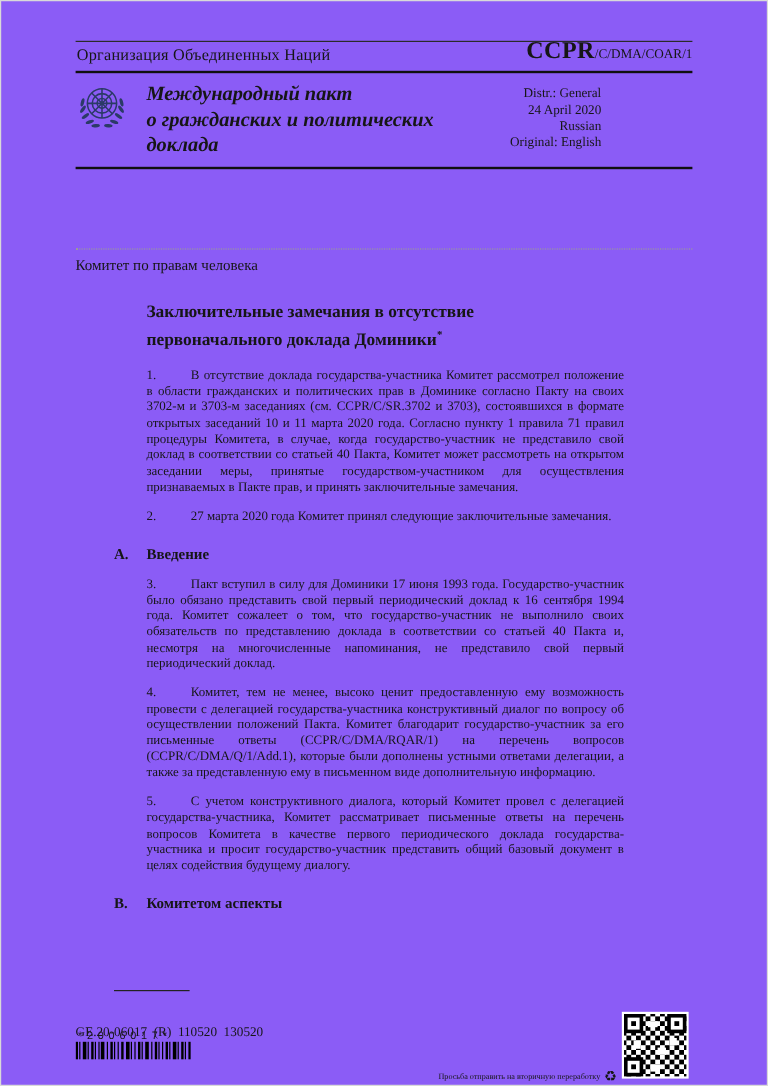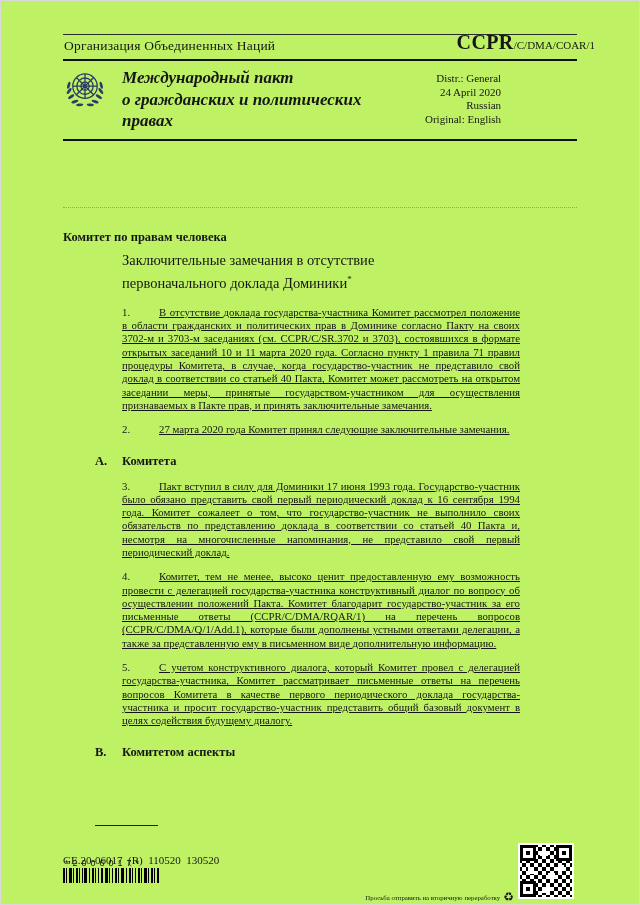--- a/index.html
+++ b/index.html
@@ -1,41 +1,41 @@
 <!DOCTYPE html>
 <html><head>
 <meta charset="utf-8">
 <style>
   html,body { margin:0; padding:0; background:#ffffff; }
   .page {
-    position:relative; width:640px; height:905px; background:#bef264; overflow:hidden;
+    position:relative; width:640px; height:905px; background:#8b5cf6; overflow:hidden;
     font-family:"Liberation Serif","DejaVu Serif",serif; color:#161616;
     box-shadow: inset 0 0 0 1px #d9d9d9;
   }
   .hline { position:absolute; left:63px; right:63px; height:0; }
   .rule-top    { top:34px;  border-top:1px solid #2a2a2a; }
   .rule-thick1 { top:59px;  border-top:2px solid #101010; }
   .rule-thick2 { top:139px; border-top:2px solid #101010; }
   .dotted-rule { top:207px; border-top:1px dotted #9a9a9a; }
 
   .org-name { position:absolute; left:64px; top:38px; font-size:13.5px; letter-spacing:.2px; }
-  .doc-symbol { position:absolute; right:45px; top:31px; white-space:nowrap; }
+  .doc-symbol { position:absolute; right:63px; top:31px; white-space:nowrap; }
   .sym-large { font-size:20px; font-weight:bold; letter-spacing:.4px; }
   .sym-small { font-size:11px; }
 
   .emblem { position:absolute; left:59px; top:65px; width:52px; height:52px; }
   .covenant-title { position:absolute; left:122px; top:67px; font-size:17px; font-weight:bold; line-height:21.5px;font-style:italic; }
   .distr { position:absolute; left:425px; top:72px; font-size:11px; line-height:13.5px;text-align:right; }
 
-  .committee { position:absolute; left:63px; top:230px; font-size:12.5px; font-weight:bold; }
+  .committee { position:absolute; left:63px; top:214px; font-size:12.5px; font-weight:normal; }
 
   .content { position:absolute; left:122px; top:251px; width:398px; }
-  .doc-title { margin:0 0 13px 0; font-size:14.5px; line-height:19px; font-weight:normal; width:352px; }
+  .doc-title { margin:0 0 13px 0; font-size:14.5px; line-height:19px; font-weight:bold; width:352px; }
   .doc-title sup { font-size:9px; }
-  .content p { margin:0 0 11px 0; font-size:10.8px; line-height:13.3px; text-align:justify;text-decoration:underline; }
+  .content p { margin:0 0 11px 0; font-size:10.8px; line-height:13.3px; text-align:justify; }
   .pnum { display:inline-block; width:37px; }
   .sec { margin:17px 0 11px 0; font-size:12.5px; font-weight:bold; position:relative; }
   .sec-letter { position:absolute; left:-27px; top:0; }
 
   .fn-rule { position:absolute; left:95px; top:825px; width:63px; border-top:1px solid #222; }
   .footnote { position:absolute; left:95px; top:831px; width:370px; font-size:9.3px; }
   .fn-marker { padding-left:13px; padding-right:6px; }
 
   .ge { position:absolute; left:63px; top:854px; font-size:11px; white-space:pre; }
   .barcode { position:absolute; left:63px; top:868px; line-height:0; }
@@ -77,21 +77,21 @@
         <ellipse cx="49" cy="39" rx="4.4" ry="1.7" transform="rotate(35 49 39)"></ellipse>
         <ellipse cx="44.5" cy="45" rx="4.4" ry="1.7" transform="rotate(18 44.5 45)"></ellipse>
         <ellipse cx="38.5" cy="49" rx="4.4" ry="1.7" transform="rotate(4 38.5 49)"></ellipse>
       </g>
     </svg>
   </div>
 
   <div class="covenant-title">
     <div>Международный пакт</div>
     <div>о гражданских и политических</div>
-    <div>правах</div>
+    <div>доклада</div>
   </div>
 
   <div class="distr">
     <div>Distr.: General</div>
     <div>24 April 2020</div>
     <div>Russian</div>
     <div>Original: English</div>
   </div>
 
   <div class="hline rule-thick2"></div>
@@ -100,21 +100,21 @@
   <div class="committee">Комитет по правам человека</div>
 
   <div class="content">
     <h1 class="doc-title"><span>Заключительные замечания в отсутствие первоначального доклада Доминики</span><sup>*</sup></h1>
 
     <p><span class="pnum">1.</span><span>В отсутствие доклада государства-участника Комитет рассмотрел положение в области гражданских и политических прав в Доминике согласно Пакту на своих 3702-м и 3703-м заседаниях (см. CCPR/C/SR.3702 и 3703), состоявшихся в формате открытых заседаний 10 и 11 марта 2020 года. Согласно пункту 1 правила 71 правил процедуры Комитета, в случае, когда государство-участник не представило свой доклад в соответствии со статьей 40 Пакта, Комитет может рассмотреть на открытом заседании меры, принятые государством-участником для осуществления признаваемых в Пакте прав, и принять заключительные замечания.</span></p>
 
     <p><span class="pnum">2.</span><span>27 марта 2020 года Комитет принял следующие заключительные замечания.</span></p>
 
     <div class="sec">
-      <span class="sec-letter">A.</span><span>Комитета</span>
+      <span class="sec-letter">A.</span><span>Введение</span>
     </div>
 
     <p><span class="pnum">3.</span><span>Пакт вступил в силу для Доминики 17 июня 1993 года. Государство-участник было обязано представить свой первый периодический доклад к 16 сентября 1994 года. Комитет сожалеет о том, что государство-участник не выполнило своих обязательств по представлению доклада в соответствии со статьей 40 Пакта и, несмотря на многочисленные напоминания, не представило свой первый периодический доклад.</span></p>
 
     <p><span class="pnum">4.</span><span>Комитет, тем не менее, высоко ценит предоставленную ему возможность провести с делегацией государства-участника конструктивный диалог по вопросу об осуществлении положений Пакта. Комитет благодарит государство-участник за его письменные ответы (CCPR/C/DMA/RQAR/1) на перечень вопросов (CCPR/C/DMA/Q/1/Add.1), которые были дополнены устными ответами делегации, а также за представленную ему в письменном виде дополнительную информацию.</span></p>
 
     <p><span class="pnum">5.</span><span>С учетом конструктивного диалога, который Комитет провел с делегацией государства-участника, Комитет рассматривает письменные ответы на перечень вопросов Комитета в качестве первого периодического доклада государства-участника и просит государство-участник представить общий базовый документ в целях содействия будущему диалогу.</span></p>
 
     <div class="sec">
       <span class="sec-letter">B.</span><span>Комитетом аспекты</span>

